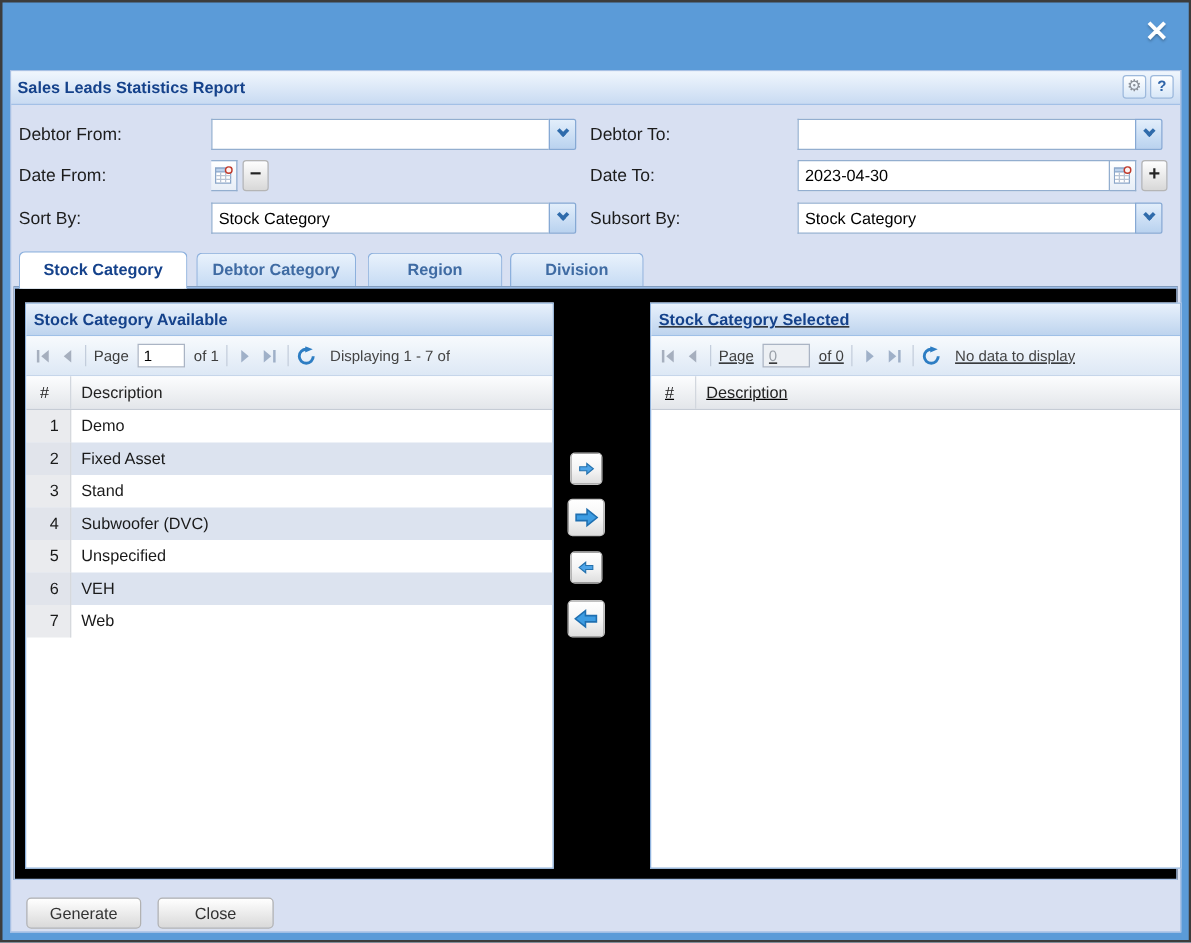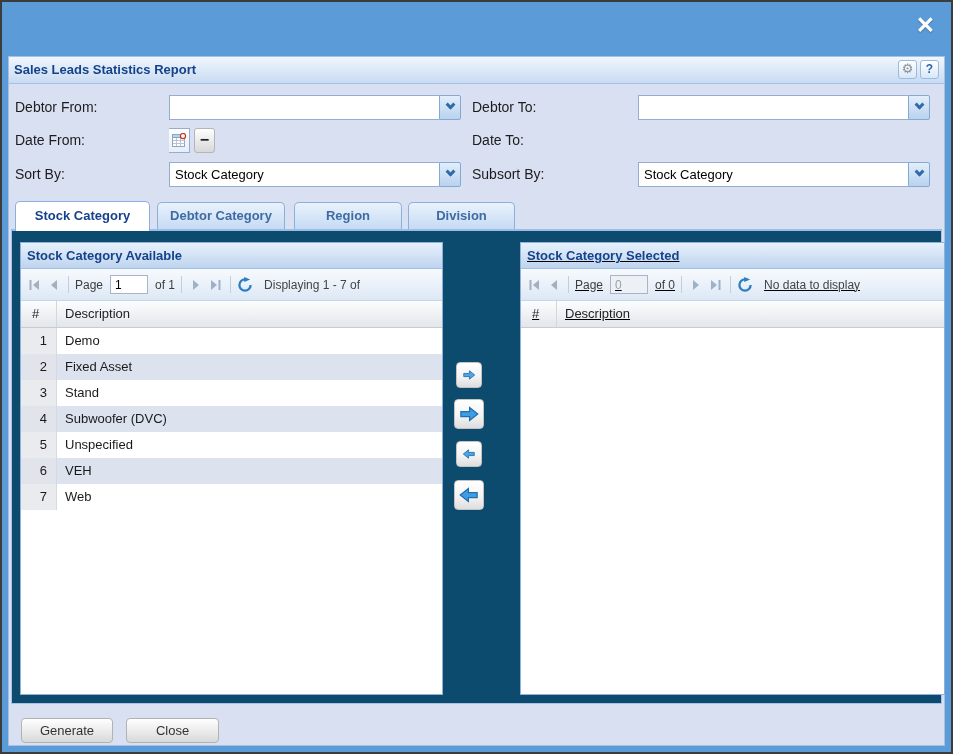--- a/index.html
+++ b/index.html
@@ -30,21 +30,21 @@
   .date-input { width:250px; height:25px; border:1px solid #93aecf; font-size:13px; padding:0 5px; background:#fff; font-family:"Liberation Sans",sans-serif; }
   .cal-trigger { width:21px; height:25px; border:1px solid #93aecf; border-left:none; background:linear-gradient(#ffffff,#e7eef7); display:flex; align-items:center; justify-content:center; cursor:pointer; }
   .adjust-btn { width:21px; height:25px; margin-left:4px; border:1px solid #b5b5b5; border-radius:3px; background:linear-gradient(#fefefe,#d8d8d8); font-weight:bold; text-align:center; line-height:22px; font-size:16px; color:#222; cursor:pointer; }
 
   .tabstrip { position:absolute; top:144px; left:2px; right:2px; height:29px; }
   .tab { position:absolute; border:1px solid #8cb0dd; border-bottom:none; border-radius:5px 5px 0 0; text-align:center; font-size:13px; font-weight:bold; cursor:pointer; }
   .tab-inactive { top:1px; height:27px; line-height:26px; background:linear-gradient(#e9f2fc,#c6dbf4); color:#3f6ba3; }
   .tab-active { top:0; height:30px; line-height:28px; background:#ffffff; color:#15428b; z-index:3; }
   .t1 { left:4px; width:135px; } .t2 { left:146px; width:128px; } .t3 { left:283px; width:108px; } .t4 { left:397px; width:107px; }
 
-  .tabbody { position:absolute; top:172px; left:2px; right:2px; bottom:41px; background:#0c4a6e; border:1px solid #a9c2e7; border-top:2px solid #9cbde8; z-index:2; }
+  .tabbody { position:absolute; top:172px; left:2px; right:2px; bottom:41px; background:#000000; border:1px solid #a9c2e7; border-top:2px solid #9cbde8; z-index:2; }
 
   .grid-panel { position:absolute; top:11px; height:453px; background:#ffffff; border:1px solid #8fb2dd; overflow:hidden; }
   .left-grid { left:8px; width:423px; } .right-grid { left:508px; width:425px;text-decoration:underline; }
   .grid-title { height:26px; background:linear-gradient(#e8f1fc,#bed4ee); border-bottom:1px solid #9fc0e7; font-size:13px; font-weight:bold; color:#15428b; line-height:25px; padding-left:6px; }
   .grid-toolbar { height:32px; background:linear-gradient(#f7fafd,#dde8f5); border-bottom:1px solid #c6d6ea; display:flex; align-items:center; padding:0 3px; font-size:12px; color:#3d3d3d; white-space:nowrap; overflow:hidden; }
   .tb-btn { width:20px; height:20px; display:flex; align-items:center; justify-content:center; cursor:pointer; flex:0 0 auto; }
   .tb-sep { width:1px; height:17px; background:#c3cddc; margin:0 4px; flex:0 0 auto; }
   .tb-label { margin:0 2px; }
   .page-input { width:38px; height:19px; border:1px solid #aab4c4; font-size:12px; padding:0 4px; margin:0 5px; font-family:"Liberation Sans",sans-serif; }
   .page-input-disabled { background:#edf0f4; color:#9aa0a8; }
@@ -107,20 +107,37 @@
               <line x1="1" y1="10.5" x2="12.5" y2="10.5"></line>
               <line x1="4.5" y1="5" x2="4.5" y2="13"></line>
               <line x1="8.5" y1="5" x2="8.5" y2="13"></line>
             </g>
           <circle cx="11" cy="3" r="2.6" fill="#fdf3f1" stroke="#c0392b" stroke-width="1.2"></circle>
         </svg>
       </div>
       <div class="adjust-btn">−</div>
     </div>
     <div class="form-label rcol-label r2">Date To:</div>
+    <div class="field rcol-field r2">
+      <input class="date-input" value="2023-04-30" style="">
+      <div class="cal-trigger">
+        <svg width="15" height="15" viewBox="0 0 15 15">
+          <rect x="0.5" y="1.5" width="12" height="12" fill="#ffffff" stroke="#8aa6c9"></rect>
+          <rect x="0.5" y="1.5" width="12" height="3" fill="#bcd2ec" stroke="#8aa6c9"></rect>
+          <g stroke="#b9c4d4" stroke-width="1">
+              <line x1="1" y1="7.5" x2="12.5" y2="7.5"></line>
+              <line x1="1" y1="10.5" x2="12.5" y2="10.5"></line>
+              <line x1="4.5" y1="5" x2="4.5" y2="13"></line>
+              <line x1="8.5" y1="5" x2="8.5" y2="13"></line>
+            </g>
+          <circle cx="11" cy="3" r="2.6" fill="#fdf3f1" stroke="#c0392b" stroke-width="1.2"></circle>
+        </svg>
+      </div>
+      <div class="adjust-btn">+</div>
+    </div>
 
     <div class="form-label lcol-label r3">Sort By:</div>
     <div class="field lcol-field r3 combo-w">
       <div class="combo-input">Stock Category</div>
       <div class="combo-trigger">
           <span class="chev"></span>
         </div>
     </div>
     <div class="form-label rcol-label r3">Subsort By:</div>
     <div class="field rcol-field r3 combo-w">

